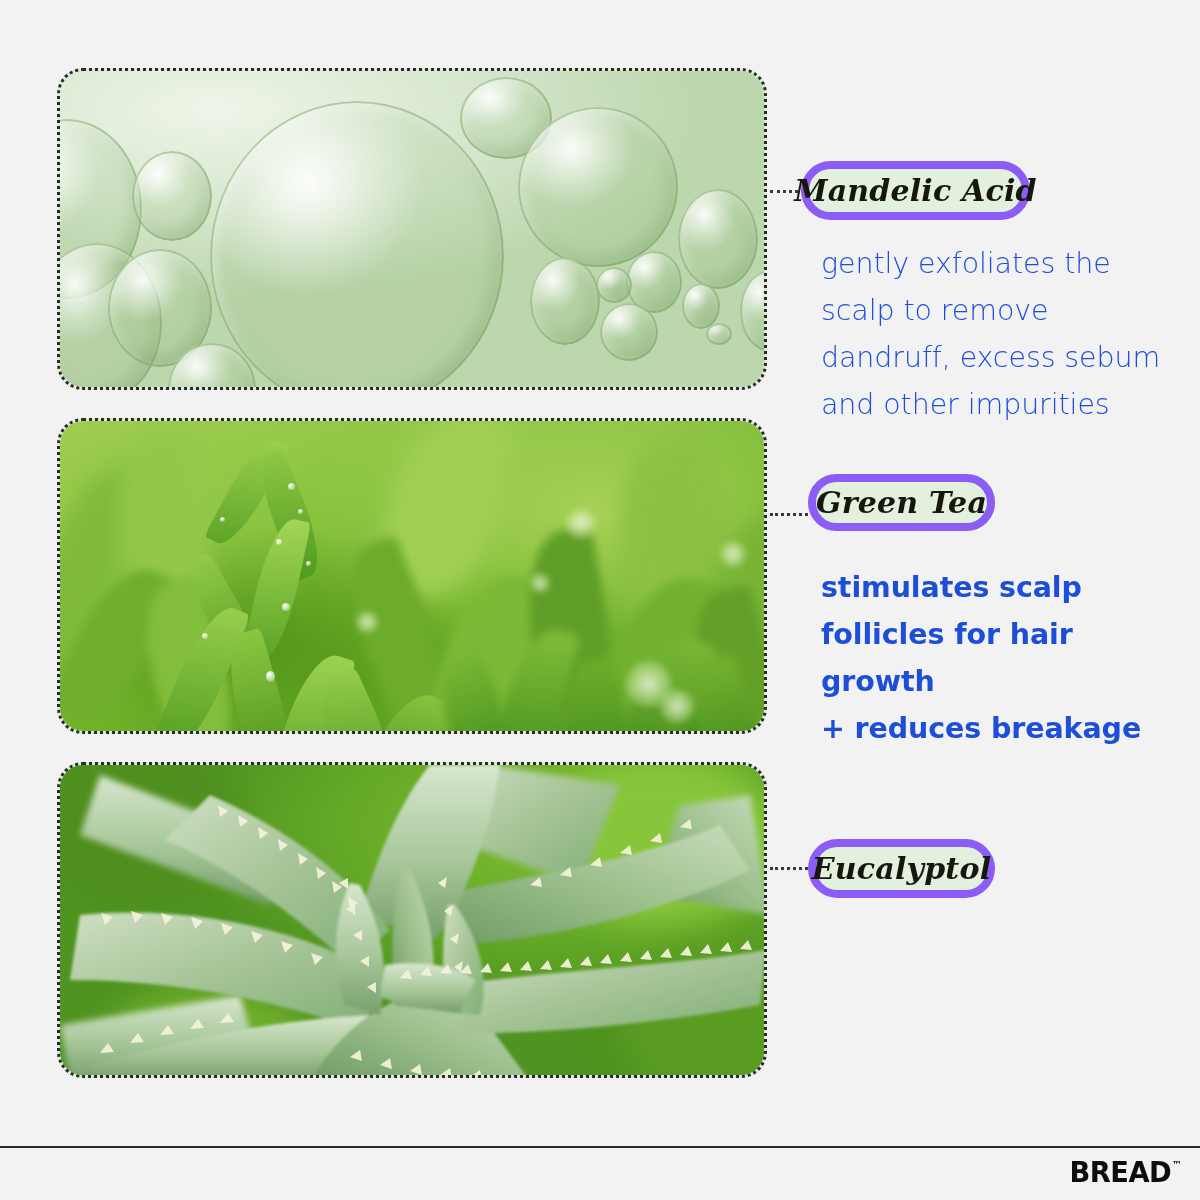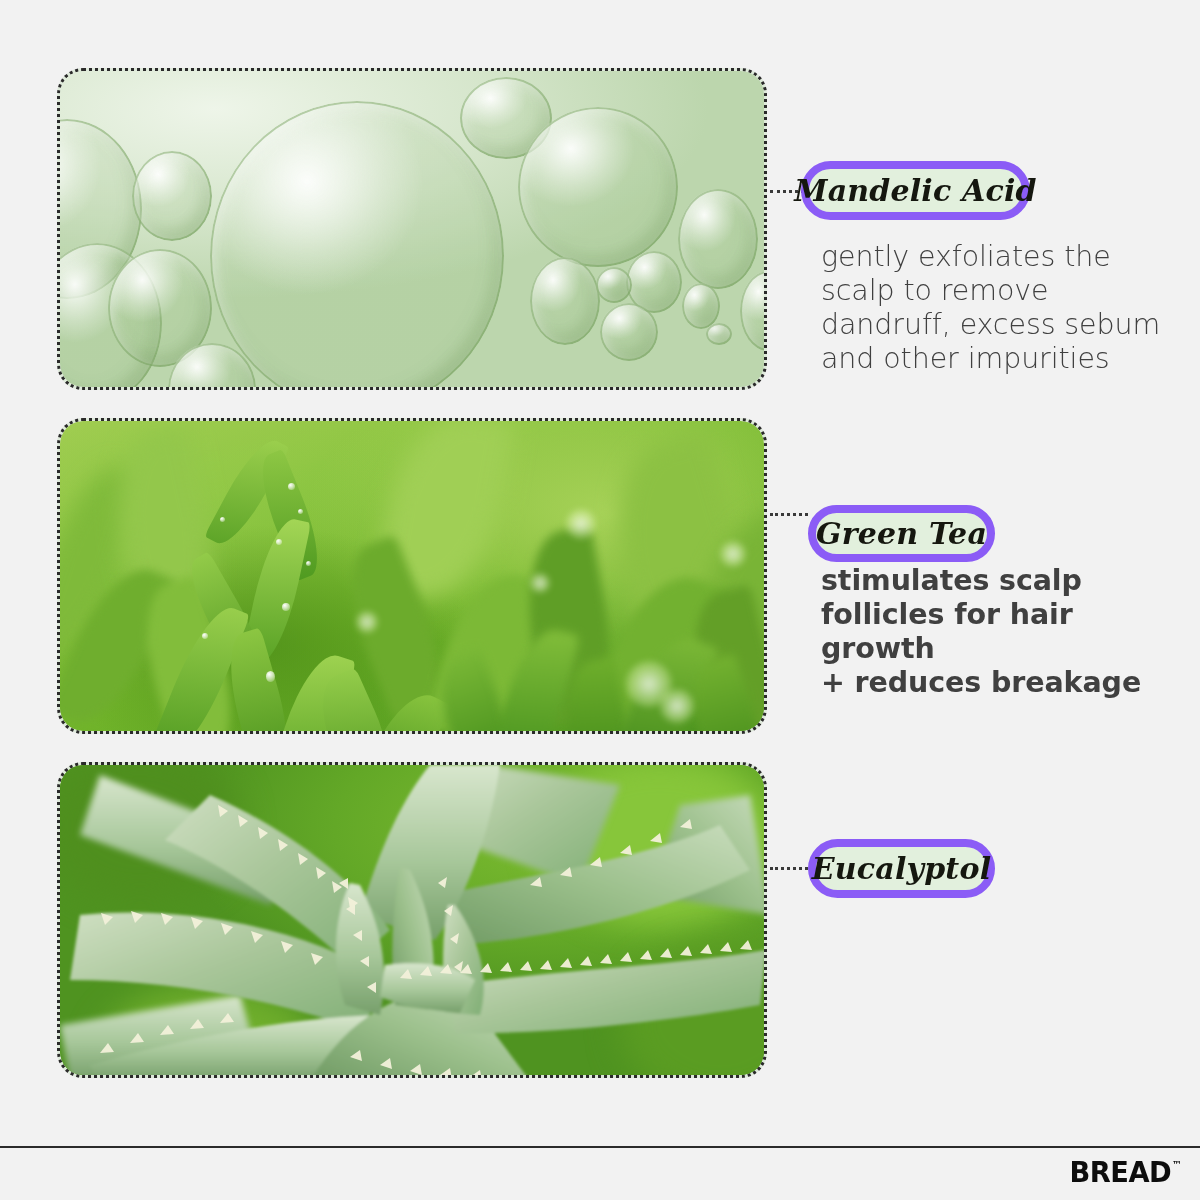--- a/index.html
+++ b/index.html
@@ -128,35 +128,35 @@
   .pill-label {
     font-family: "DejaVu Serif", "Liberation Serif", serif;
     font-style: italic;
     font-weight: bold;
     color: #15170f;
     letter-spacing: .2px;
     white-space: nowrap;
   }
   #pill-mandelic   { left: 801px; top: 161px; width: 229px; height: 59px; }
   #pill-mandelic   .pill-label { font-size: 30px; }
-  #pill-greentea   { left: 808px; top: 505px; width: 187px; height: 57px; }
+  #pill-greentea   { left: 808px; top: 474px; width: 187px; height: 57px; }
   #pill-greentea   .pill-label { font-size: 30px; }
   #pill-eucalyptol { left: 808px; top: 839px; width: 187px; height: 59px; }
   #pill-eucalyptol .pill-label { font-size: 30px; }
 
   
   .desc {
     position: absolute;
     left: 821px;
     width: 360px;
     font-family: "DejaVu Sans", "Liberation Sans", sans-serif;
     font-weight: 300;
     font-size: 28.5px;
-    line-height: 34px;
-    color: #404040;
+    line-height: 47px;
+    color: #1d4ed8;
     letter-spacing: -0.1px;
     white-space: pre-line;
   }
   #desc-mandelic   { top: 240px; }
   #desc-greentea   { top: 564px; font-weight: bold; }
   #desc-eucalyptol { top: 918px; }
 
   
   .footer-rule {
     position: absolute;

